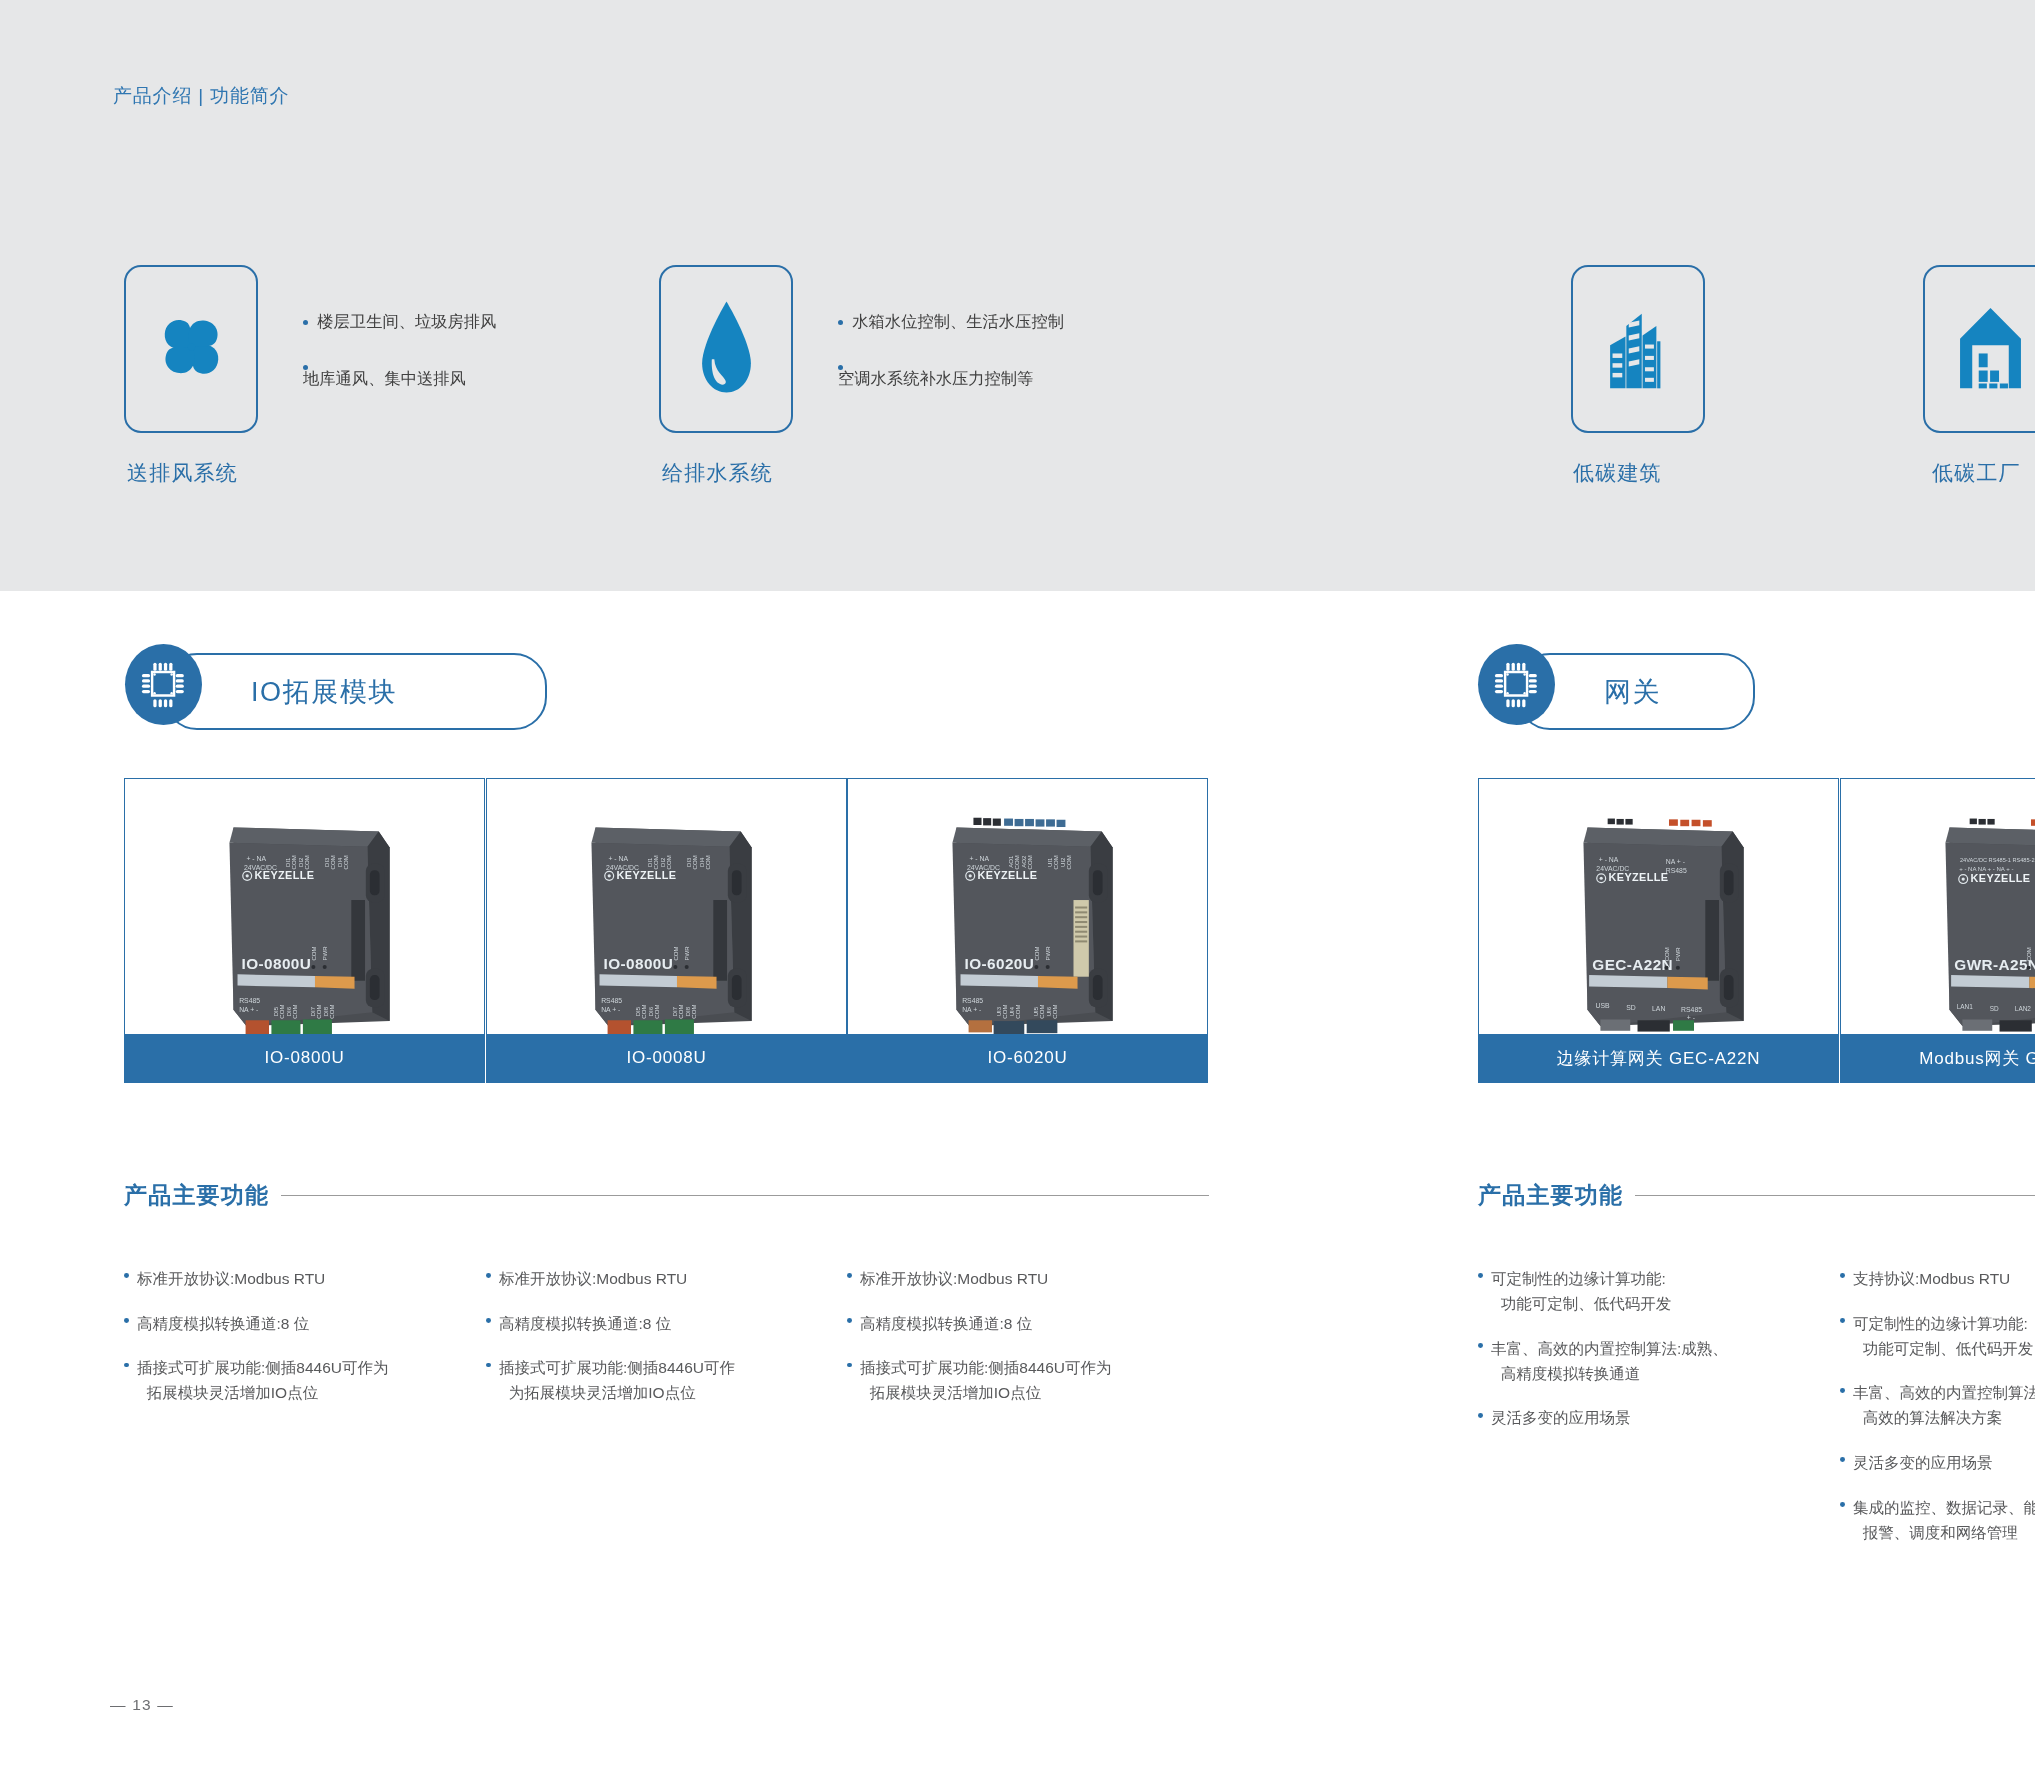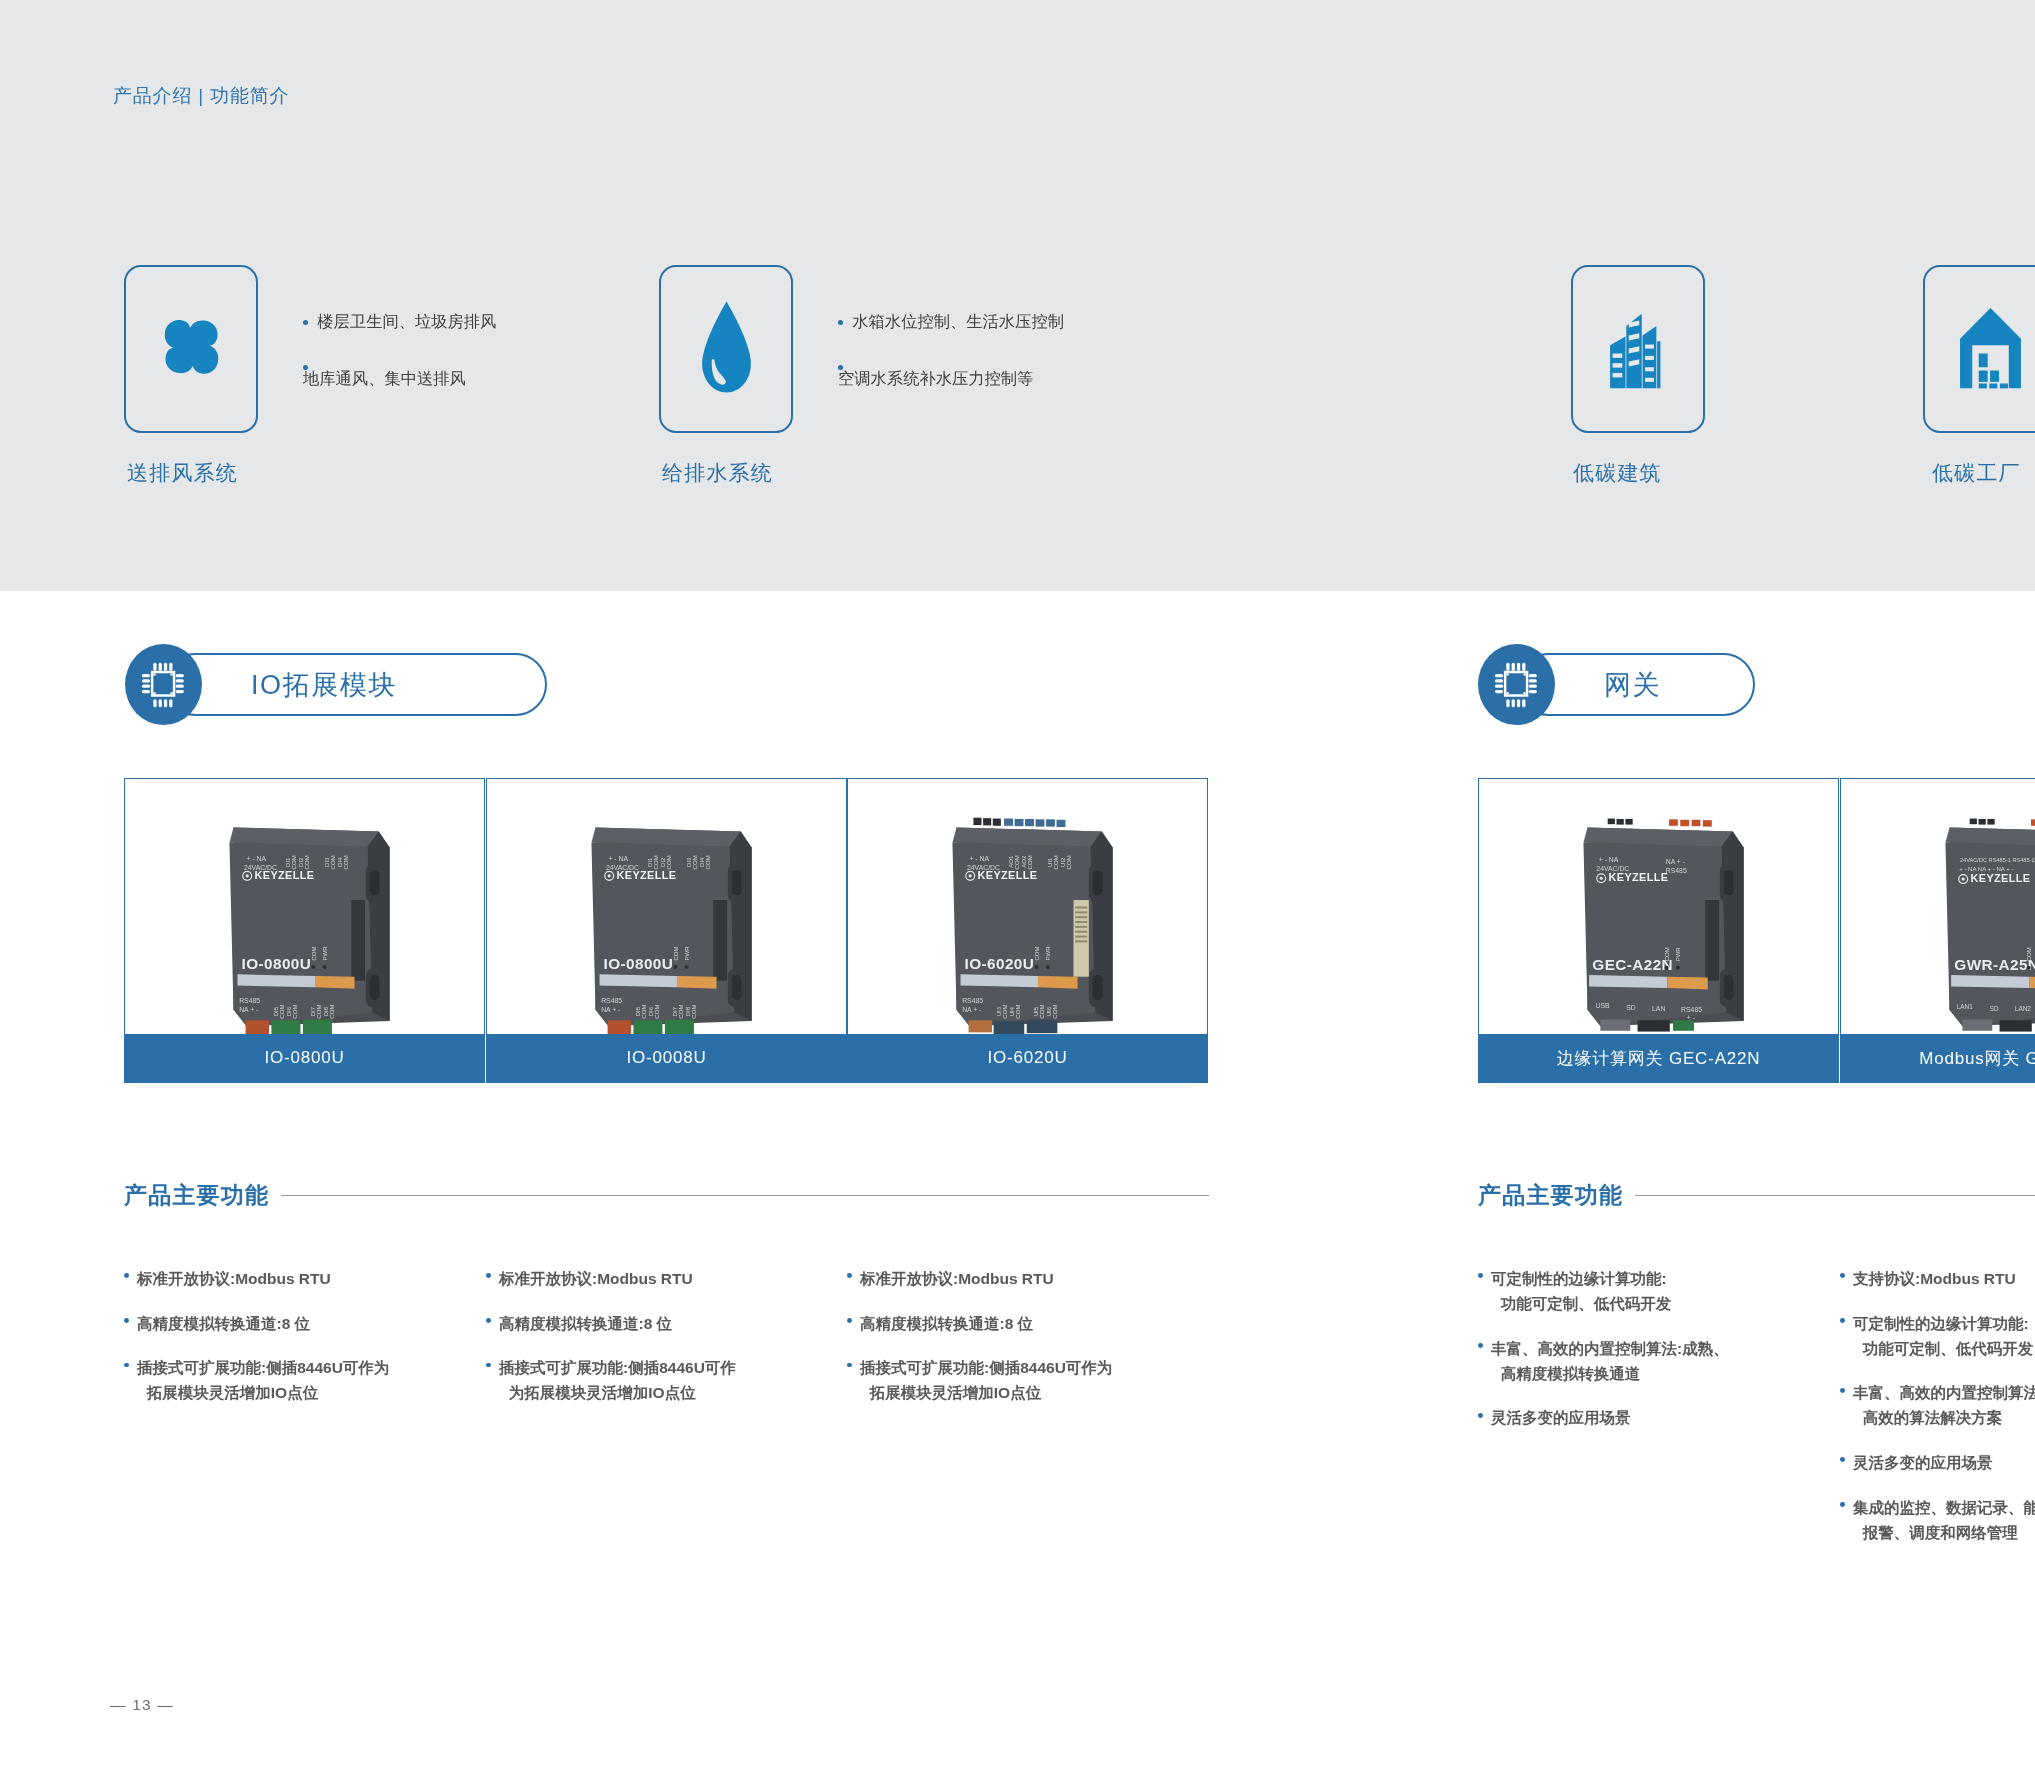--- a/index.html
+++ b/index.html
@@ -46,21 +46,21 @@
   }
 
   
   .badge-wrap { position:absolute; height:81px; }
   .badge-chip {
     position:absolute; left:0; top:0; width:77px; height:81px;
     background:#2a6fa8; border-radius:50%;
     display:flex; align-items:center; justify-content:center; z-index:2;
   }
   .badge-pill {
-    position:absolute; top:9px; height:63px;
+    position:absolute; top:9px; height:77px;
     border:2.4px solid #2a6fa8; border-radius:33px;
     display:flex; align-items:center; z-index:1;
   }
   .badge-text {
     font-size:27px; color:#2a6fa8; letter-spacing:1.6px; white-space:nowrap;
   }
 
   
   .card {
     position:absolute; border:1.2px solid #2a6fa8; background:#ffffff;
@@ -78,21 +78,21 @@
 
   
   .feat-title-wrap { position:absolute; display:flex; align-items:center; }
   .feat-title {
     font-size:23px; color:#2a6fa8; font-weight:bold; letter-spacing:1.2px;
     white-space:nowrap;
   }
   .feat-rule { height:1.2px; background:#9b9b9b; margin-left:12.2px; }
 
   .feat-col { position:absolute; }
-  .feat-item { display:flex; align-items:flex-start; margin-bottom:19.5px;font-weight:bold; }
+  .feat-item { display:flex; align-items:flex-start; margin-bottom:19.5px; }
   .feat-dot {
     width:4.9px; height:4.9px; border-radius:50%; background:#2a6fa8;
     margin-right:8.1px; margin-top:7.3px; flex:0 0 auto;
   }
   .feat-lines { font-size:15.5px; color:#58595b; line-height:1.62; }
   .feat-lines .ln2 { padding-left:9.8px; }
 
   
   .pgnum {
     position:absolute; bottom:77px; font-size:15.5px; color:#6d6e71;

